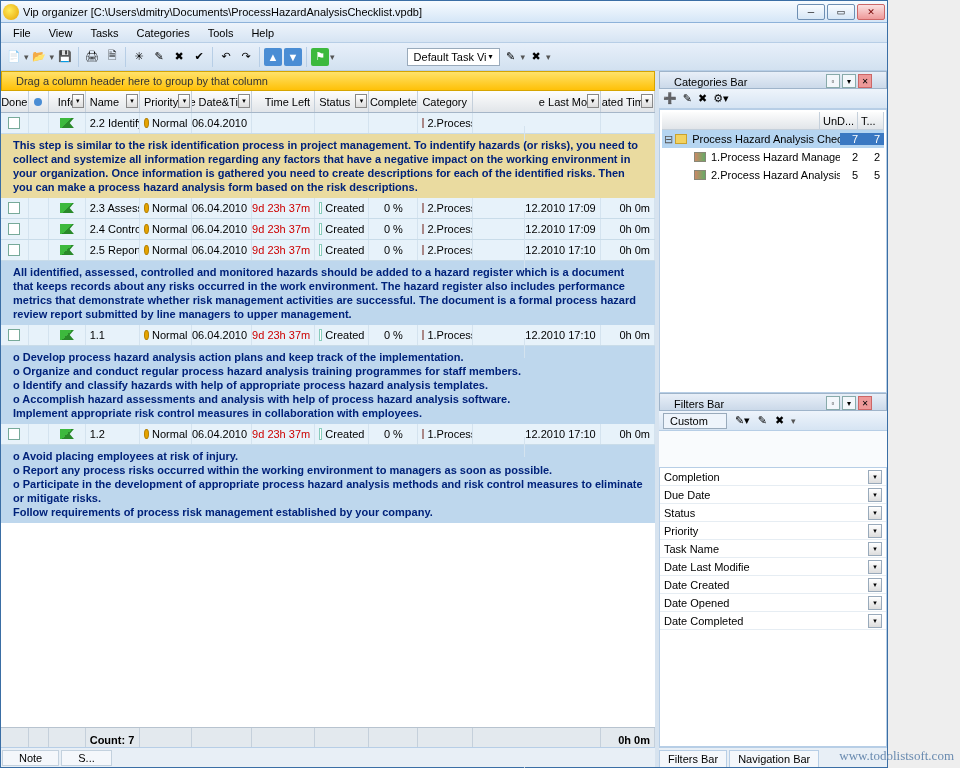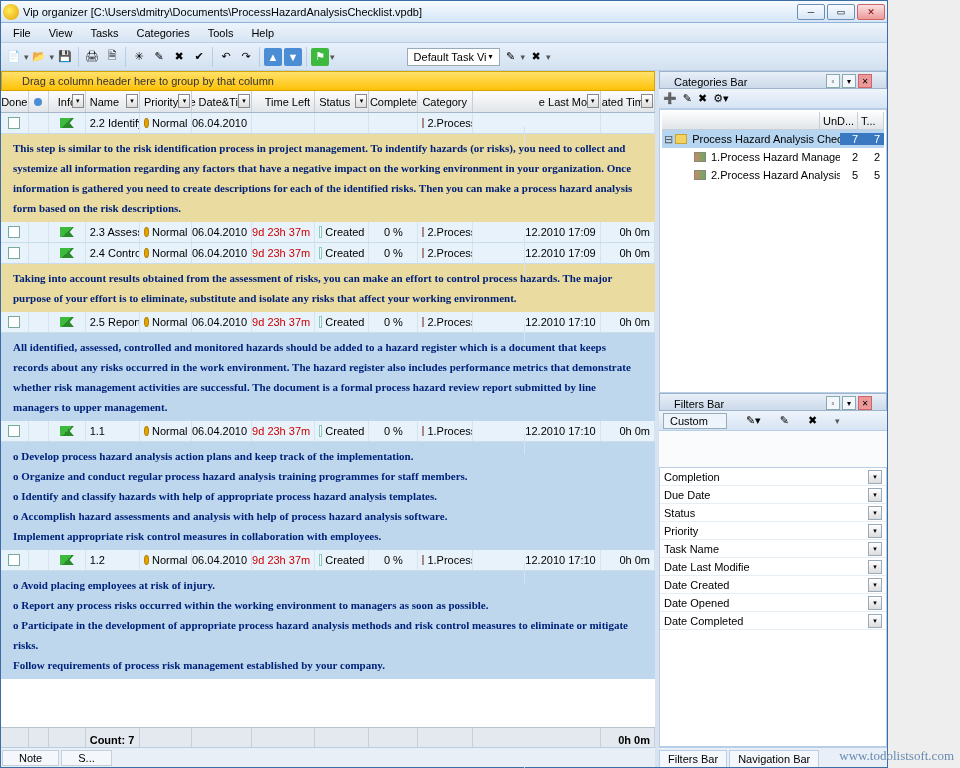--- a/index.html
+++ b/index.html
@@ -13,28 +13,28 @@
   .winbtn.close{background:linear-gradient(#fbe1e1,#e99);border-color:#c66;color:#700;}
   .menubar{height:20px;background:linear-gradient(#eef4fb,#d6e4f3);display:flex;align-items:center;padding:0 4px;gap:2px;border-bottom:1px solid #b7cee6;}
   .menubar span{padding:2px 8px;cursor:default;}
   .toolbar{height:28px;background:linear-gradient(#e8f0fa,#d2e1f0);display:flex;align-items:center;padding:0 4px;gap:2px;border-bottom:1px solid #b7cee6;}
   .tb-btn{width:18px;height:18px;border:1px solid transparent;border-radius:2px;display:flex;align-items:center;justify-content:center;font-size:11px;}
   .tb-sep{width:1px;height:20px;background:#b7cee6;margin:0 2px;}
   .tb-dd{font-size:9px;color:#555;margin-left:-1px;}
   .task-view{margin-left:8px;border:1px solid #9ab;background:#fff;height:18px;display:flex;align-items:center;padding:0 6px;font-size:11px;}
   .body{flex:1;display:flex;min-height:0;}
   .gridpane{flex:1;display:flex;flex-direction:column;border-right:4px solid #d7e3ef;min-width:0;}
-  .grouphdr{height:20px;background:linear-gradient(#ffe26b,#ffc107);border:1px solid #d6a400;display:flex;align-items:center;padding:0 20px;color:#333;}
+  .grouphdr{height:20px;background:linear-gradient(#ffe26b,#ffc107);border:1px solid #d6a400;display:flex;align-items:center;padding:0 14px;color:#333;}
   .colhdr{display:flex;height:22px;background:linear-gradient(#fdfdfd,#e1e5e9);border-bottom:1px solid #a5b6c8;}
   .colhdr .col{border-right:1px solid #c5d0db;display:flex;align-items:center;padding:0 4px;font-size:11px;white-space:nowrap;overflow:hidden;position:relative;}
   .col .dd{position:absolute;right:1px;top:3px;width:12px;height:14px;border:1px solid #888;background:linear-gradient(#fff,#ddd);display:flex;align-items:center;justify-content:center;font-size:7px;}
   .grid{flex:1;overflow:auto;background:#fff;}
   .row{display:flex;height:21px;align-items:center;background:#e7f2fa;border-bottom:1px solid #c9dce9;}
   .row .cell{border-right:1px solid #d4e3ef;height:100%;display:flex;align-items:center;padding:0 4px;font-size:11px;white-space:nowrap;overflow:hidden;}
-  .desc{background:#bed7ed;color:#00227a;font-weight:bold;padding:4px 12px;font-size:11px;line-height:20px;font-family:Liberation Serif, serif;}
+  .desc{background:#bed7ed;color:#00227a;font-weight:bold;padding:4px 12px;font-size:11px;line-height:14px;}
   .desc.alt{background:#eadba0;color:#00227a;}
   .w-done{width:30px;justify-content:center;}
   .w-flag{width:22px;justify-content:center;}
   .w-info{width:40px;justify-content:center;}
   .w-name{width:60px;}
   .w-prio{width:58px;}
   .w-date{width:66px;text-align:right;justify-content:flex-end;}
   .w-left{width:70px;color:#c00;justify-content:flex-end;}
   .w-status{width:60px;}
   .w-comp{width:54px;justify-content:center;}
@@ -62,21 +62,21 @@
   .tree{flex:1;background:#fff;border:1px solid #b7cee6;padding:2px;font-size:11px;overflow:hidden;}
   .tree-hdr{display:flex;height:18px;background:linear-gradient(#fdfdfd,#e1e5e9);border-bottom:1px solid #c5d0db;}
   .tree-hdr div{border-right:1px solid #c5d0db;padding:0 3px;display:flex;align-items:center;}
   .tree-row{display:flex;height:18px;align-items:center;}
   .tree-row.sel{background:#b5d5f1;}
   .tree-row .lbl{flex:1;overflow:hidden;white-space:nowrap;padding-left:2px;}
   .tree-row .num{width:22px;text-align:right;padding-right:4px;}
   .tree-fold{width:12px;height:10px;background:#f2d261;border:1px solid #c9a22f;margin-right:3px;}
   .tree-people{width:12px;height:10px;background:linear-gradient(90deg,#c86,#6a6);border:1px solid #887;margin-right:3px;}
   .filters{background:#fff;border:1px solid #b7cee6;font-size:11px;}
-  .flt-tb{height:20px;background:linear-gradient(#eef4fb,#d6e4f3);display:flex;align-items:center;padding:0 4px;gap:19px;border-bottom:1px solid #b7cee6;}
+  .flt-tb{height:20px;background:linear-gradient(#eef4fb,#d6e4f3);display:flex;align-items:center;padding:0 4px;gap:8px;border-bottom:1px solid #b7cee6;}
   .flt-combo{border:1px solid #9ab;background:#eef4fb;padding:1px 18px 1px 6px;position:relative;}
   .flt-row{display:flex;height:18px;align-items:center;border-bottom:1px solid #e6edf3;padding:0 4px;}
   .flt-row .dd{margin-left:auto;width:14px;height:14px;border:1px solid #9ab;background:linear-gradient(#fff,#ddd);display:flex;align-items:center;justify-content:center;font-size:7px;}
   .tabs{display:flex;height:20px;background:#e8eff6;border-top:1px solid #b7cee6;}
   .tabs span{border:1px solid #b7cee6;border-bottom:none;padding:2px 8px;background:#f4f7fb;margin-right:2px;margin-top:2px;font-size:11px;}
   .watermark{position:absolute;right:6px;bottom:4px;color:#6a8bb0;font-size:13px;font-family:serif;}
   .container{position:relative;width:960px;height:768px;}
   svg{display:block;}
 </style>
 </head>
@@ -236,21 +236,20 @@
               <div class="cell w-prio"><span class="prio-dot"></span>Normal</div>
               <div class="cell w-date">06.04.2010</div>
               <div class="cell w-left">-239d 23h 37m</div>
               <div class="cell w-status"><span class="status-ico"></span>Created</div>
               <div class="cell w-comp">0 %</div>
               <div class="cell w-cat"><span class="cat-ico "></span>2.Process H</div>
               <div class="cell w-link"></div>
               <div class="cell w-mod">12.12.2010 17:09</div>
               <div class="cell w-est">0h 0m</div>
             </div>
-            <div class="desc alt" style="white-space: pre-line;">Taking into account results obtained from the assessment of risks, you can make an effort to control process hazards. The major purpose of your effort is to eliminate, substitute and isolate any risks that affect your working environment.</div>
             <div class="row">
               <div class="cell w-done">
                 <div class="cb"></div>
               </div>
               <div class="cell w-flag"></div>
               <div class="cell w-info">
                 <span class="flag green"></span>
               </div>
               <div class="cell w-name">2.5 Report</div>
               <div class="cell w-prio"><span class="prio-dot"></span>Normal</div>

